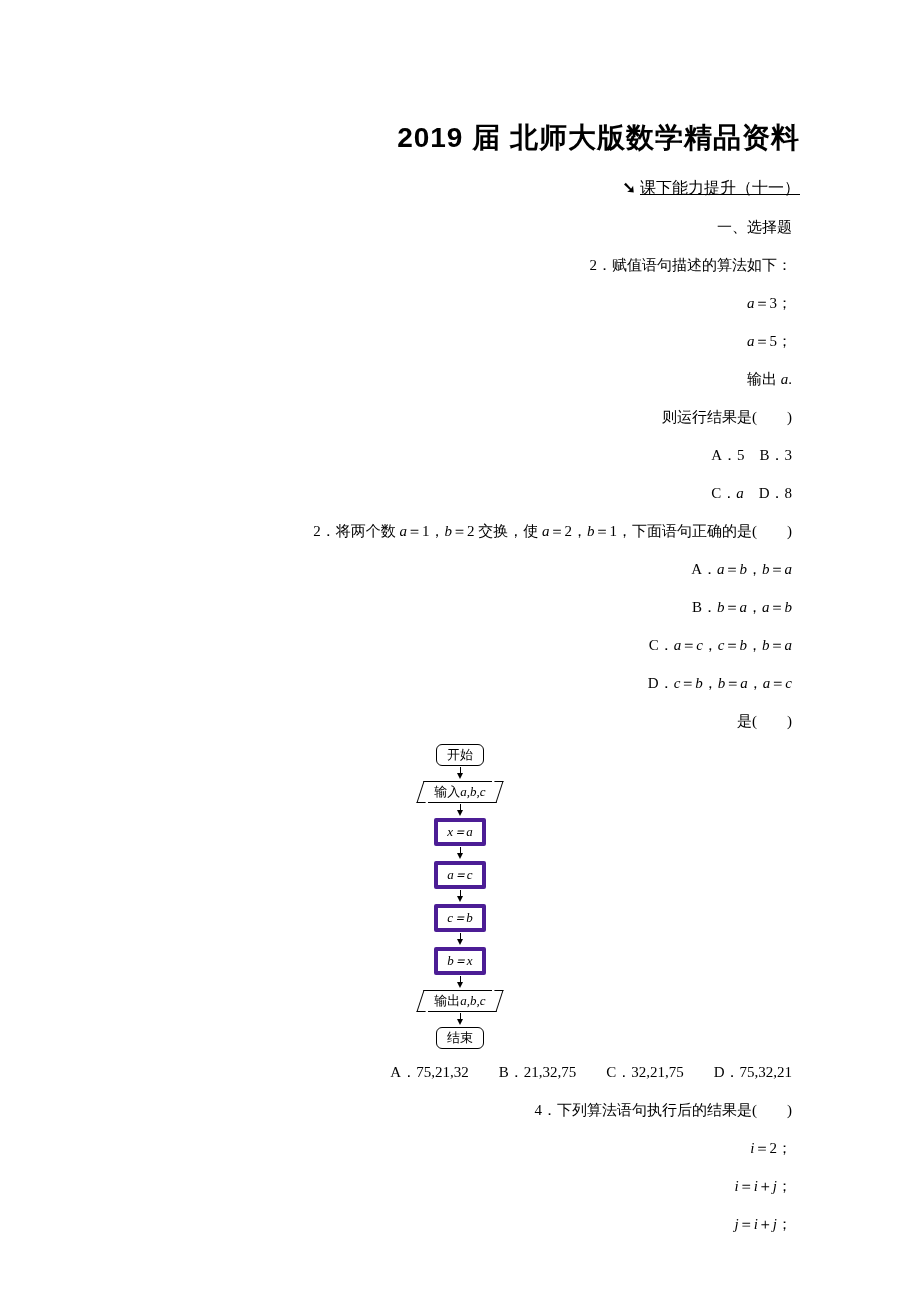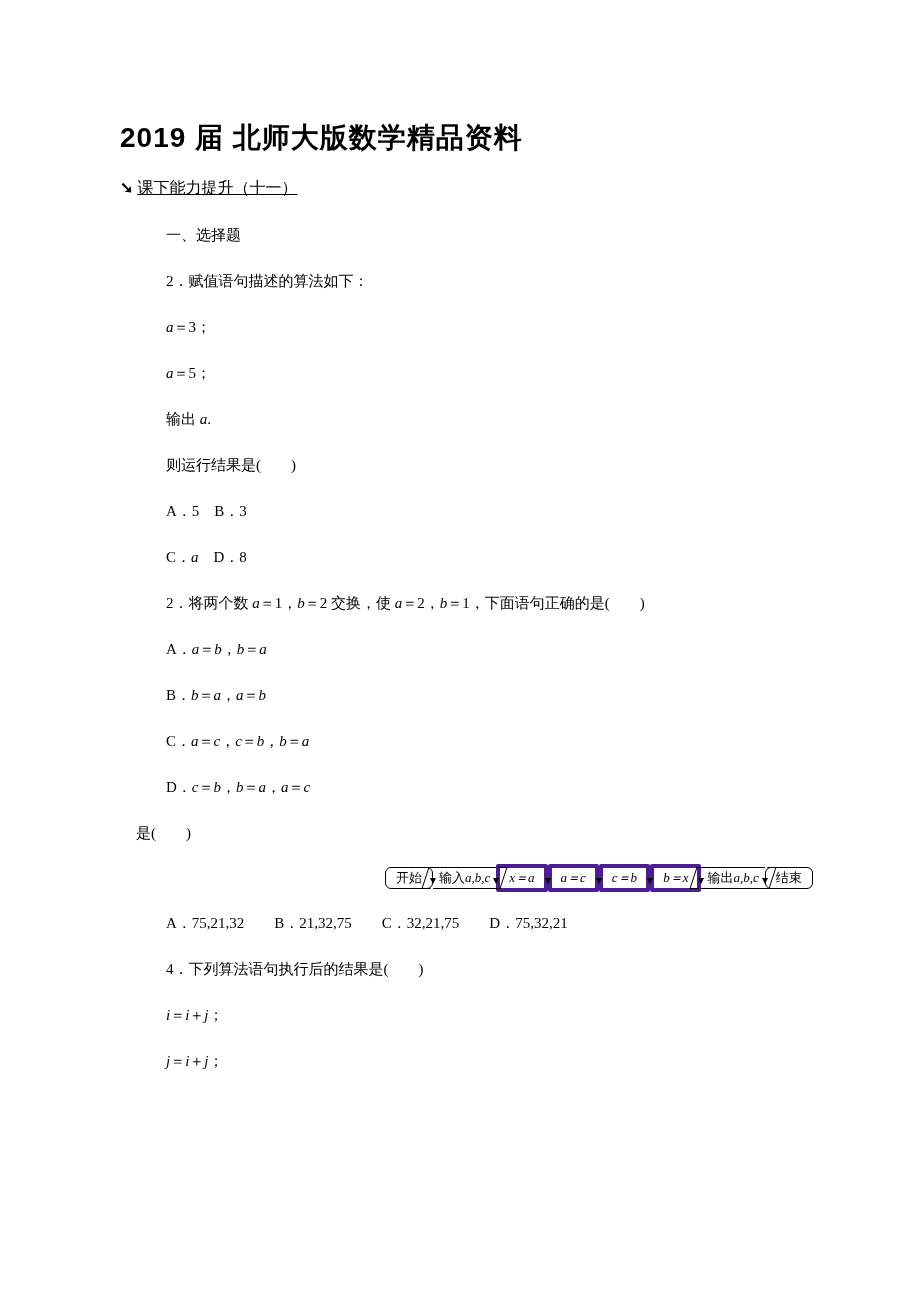--- a/index.html
+++ b/index.html
@@ -15,53 +15,54 @@
     width: 920px;
     min-height: 1302px;
     padding: 110px 120px 60px 120px;
     box-sizing: border-box;
     position: relative;
   }
   .title {
     font-family: "SimHei", "黑体", sans-serif;
     font-size: 28px;
     font-weight: bold;
-    text-align: left;
+    text-align: right;
     margin-bottom: 6px;
     letter-spacing: 1px;
   }
   .subtitle-row {
-    text-align: left;
+    text-align: right;
     font-family: "KaiTi", "楷体", serif;
     font-size: 16px;
     margin-bottom: 8px;
     text-decoration: underline;
   }
   .arrow-glyph {
     font-family: sans-serif;
     font-weight: bold;
     display: inline-block;
     transform: rotate(0deg);
     margin-right: 4px;
   }
   .body-text p {
-    margin: 16px;
+    margin: 8px;
     text-indent: 2em;
+    text-align: right;
   }
   .body-text p.noindent {
     text-indent: 0;
   }
   .it { font-style: italic; font-family: "Times New Roman", serif; }
 
   
   .flowchart {
     width: 150px;
     margin: 4px auto 8px auto;
     display: flex;
-    flex-direction: row;
+    flex-direction: column;
     align-items: center;
     font-family: "SimSun", serif;
     font-size: 13px;
     line-height: 1;
   }
   .fc-box {
     border: 1px solid #000;
     border-radius: 6px;
     padding: 3px 10px 4px 10px;
     white-space: nowrap;
@@ -160,17 +161,18 @@
       <div class="fc-rect">b＝x</div>
       <div class="fc-arrow"></div>
       <div class="fc-para"><span class="fc-cn">输出</span><span>a,b,c</span></div>
       <div class="fc-arrow"></div>
       <div class="fc-box"><span class="fc-cn">结束</span></div>
     </div>
 
     <p>A．75,21,32　　B．21,32,75　　C．32,21,75　　D．75,32,21</p>
 
     <p>4．下列算法语句执行后的结果是(　　)</p>
+    <p><span class="it">i</span><span>＝2；</span></p>
     <p><span class="it">i</span><span>＝</span><span class="it">i</span><span>＋</span><span class="it">j</span><span>；</span></p>
     <p><span class="it">j</span><span>＝</span><span class="it">i</span><span>＋</span><span class="it">j</span><span>；</span></p>
 
   </div>
 </div>
 
 </body></html>

